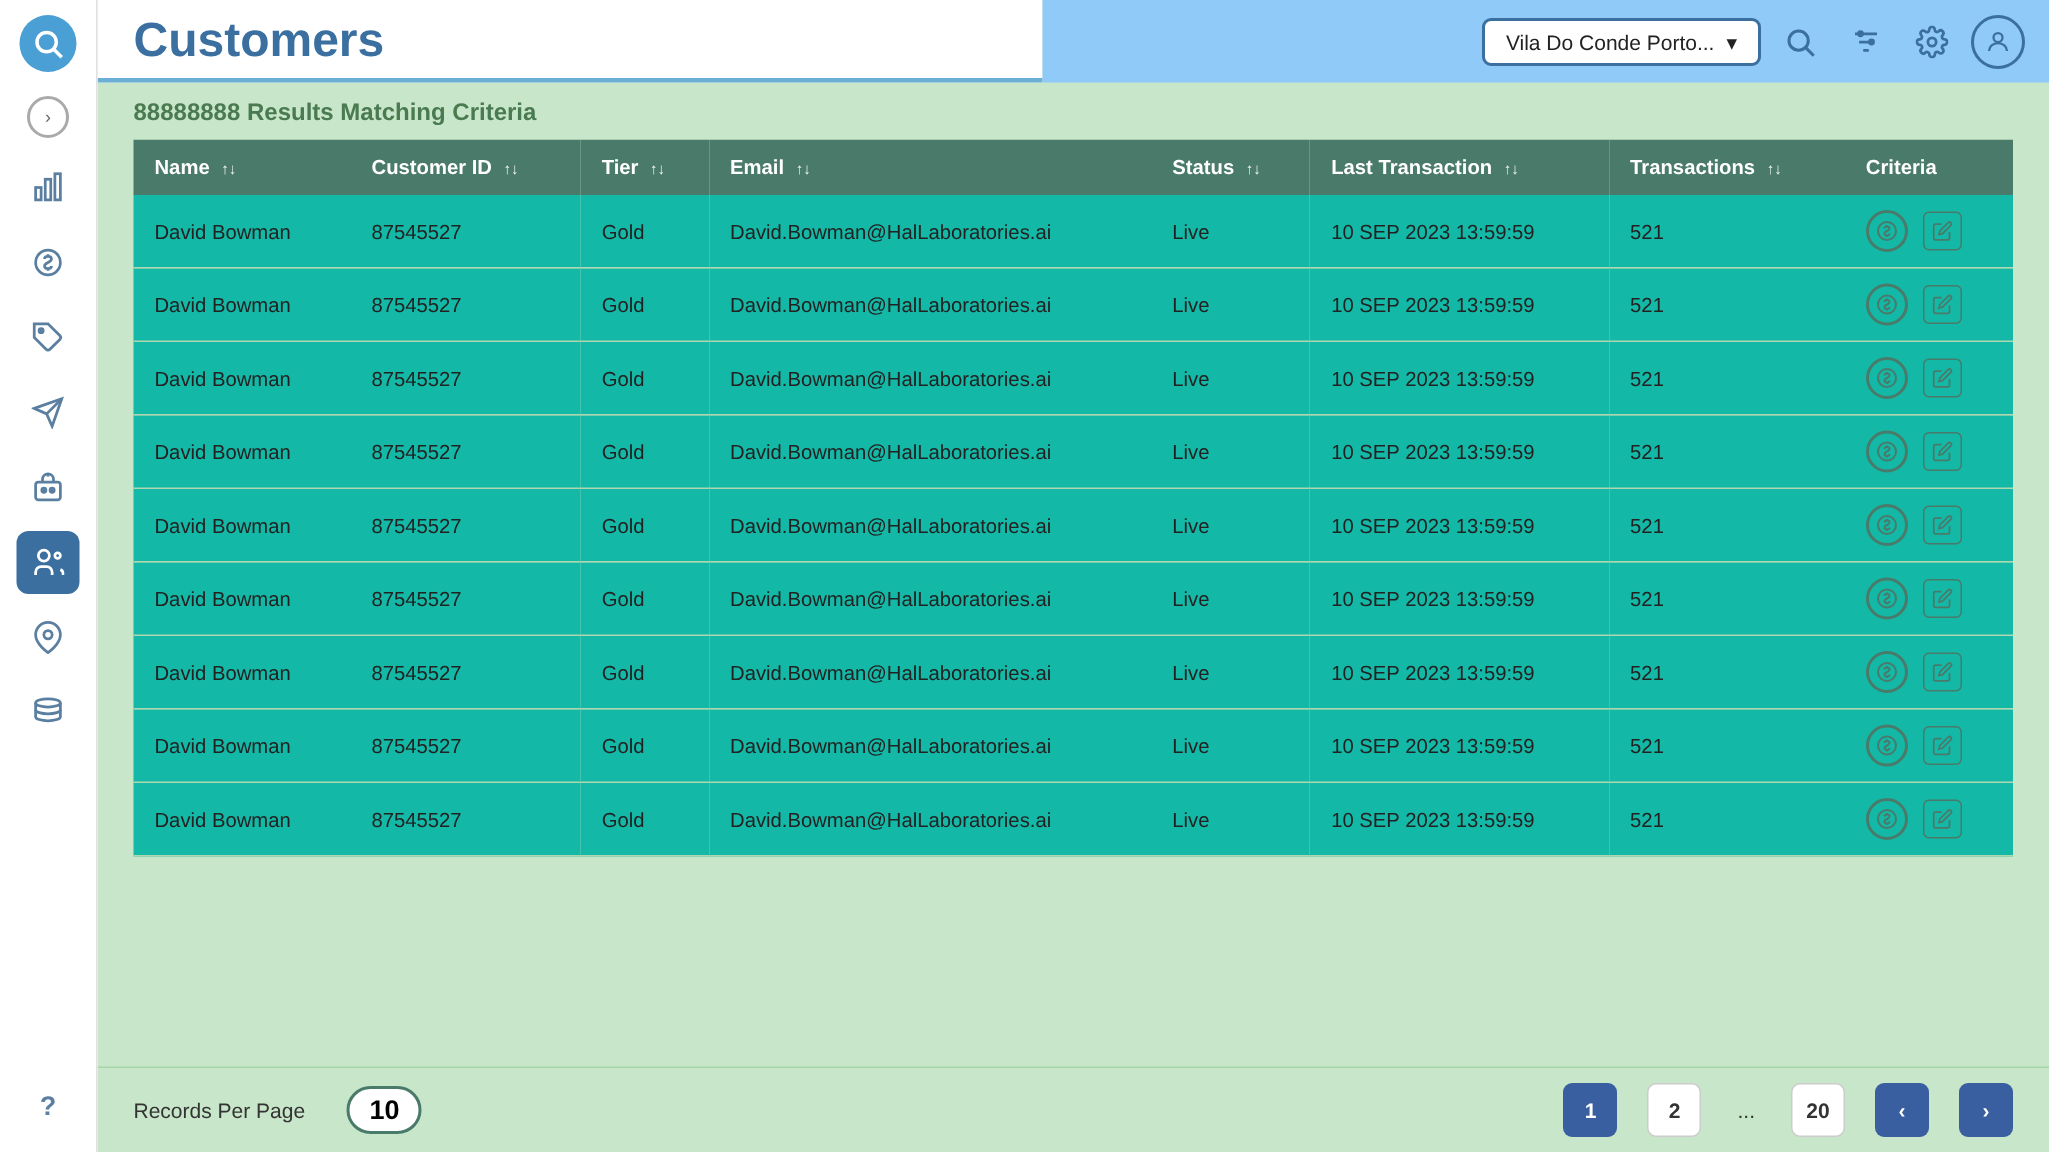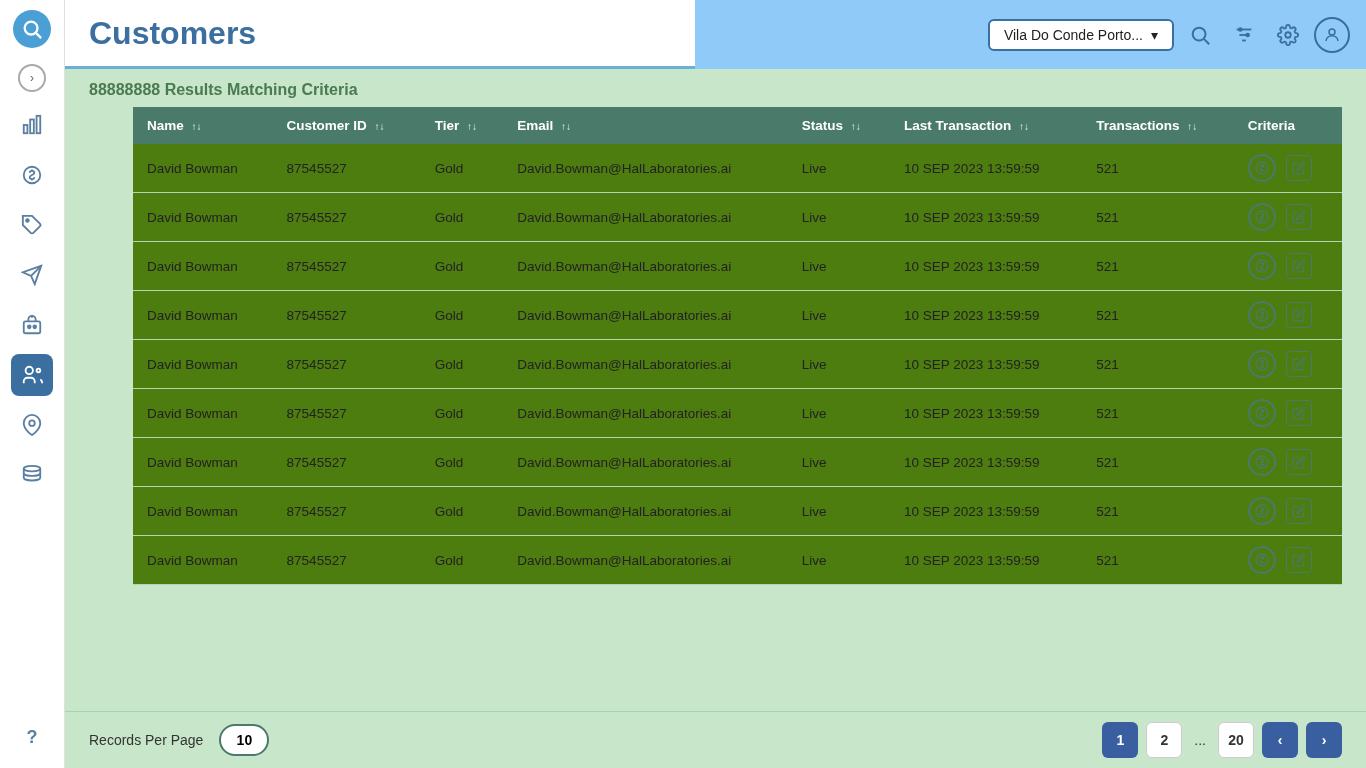--- a/index.html
+++ b/index.html
@@ -56,21 +56,21 @@
       flex: 1;
       display: flex;
       flex-direction: column;
       background: #c8e6c9;
     }
 
     
     .topbar {
       display: flex;
       align-items: stretch;
-      height: 69px;
+      height: 55px;
       background: #c8e6c9;
     }
     .topbar-title-area {
       flex: 0 0 auto;
       width: 630px;
       background: #fff;
       display: flex;
       align-items: center;
       padding: 0 24px;
       border-bottom: 3px solid #6baed6;
@@ -139,21 +139,20 @@
       font-weight: 600;
       color: #4a7a50;
       border-radius: 12px;
     }
 
     
     .table-container {
       flex: 1;
       padding: 0 24px;
       overflow: hidden;
-      margin-left: 44px;
     }
     table {
       width: 100%;
       border-collapse: collapse;
     }
     thead tr {
       background: #4a7a6a;
       color: #fff;
     }
     thead th {
@@ -163,21 +162,21 @@
       font-weight: 600;
       white-space: nowrap;
     }
     thead th .sort-icon {
       font-size: 10px;
       margin-left: 4px;
       opacity: 0.9;
     }
     tbody tr {
       border-bottom: 1px solid #b0d8b0;
-      background: #4d7c0f;
+      background: #14b8a6;
     }
     tbody td {
       padding: 10px 14px;
       font-size: 13.5px;
       color: #222;
     }
     .action-icons {
       display: flex;
       gap: 10px;
       align-items: center;
@@ -201,33 +200,33 @@
       border-radius: 4px;
     }
 
     
     .footer {
       display: flex;
       align-items: center;
       padding: 10px 24px;
       background: #c8e6c9;
       border-top: 1px solid #a5d6a7;
-      gap: 8px;
+      gap: 20px;
     }
     .records-label {
       font-size: 14px;
       color: #333;
       margin-right: 8px;
     }
     .records-per-page {
       width: 50px; height: 32px;
       border: 2px solid #4a7a6a;
       border-radius: 20px;
       display: flex; align-items: center; justify-content: center;
-      font-size: 14px;
+      font-size: 18px;
       font-weight: 600;
       background: #fff;
       cursor: pointer;
     }
     .pagination-spacer { flex: 1; }
     .page-btn {
       width: 36px; height: 36px;
       border-radius: 6px;
       display: flex; align-items: center; justify-content: center;
       font-size: 14px;

